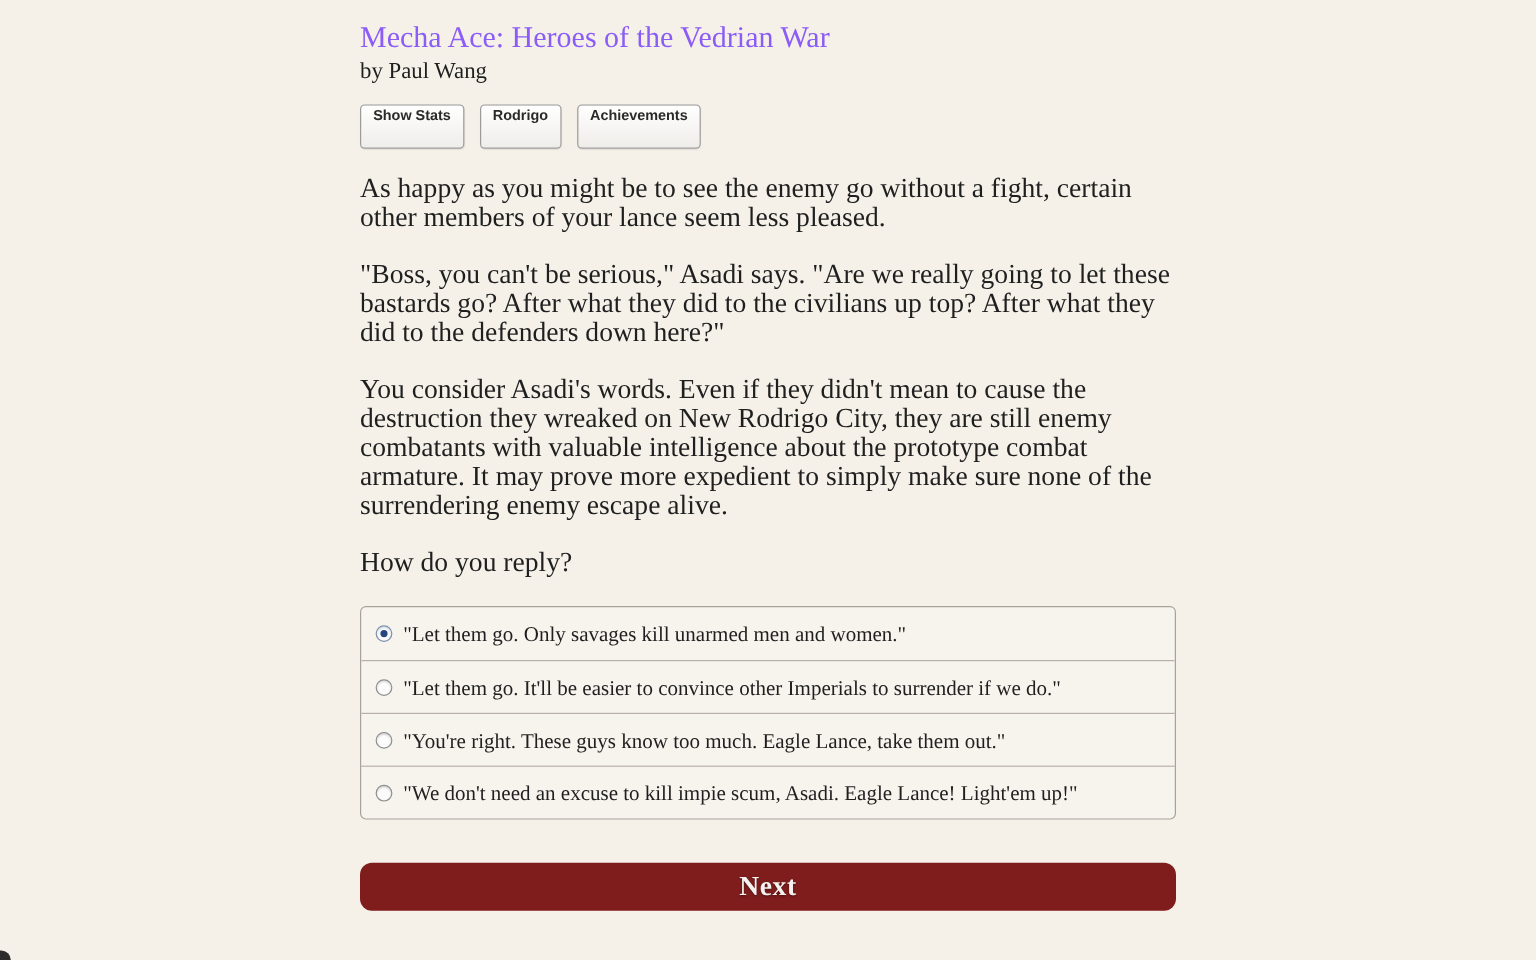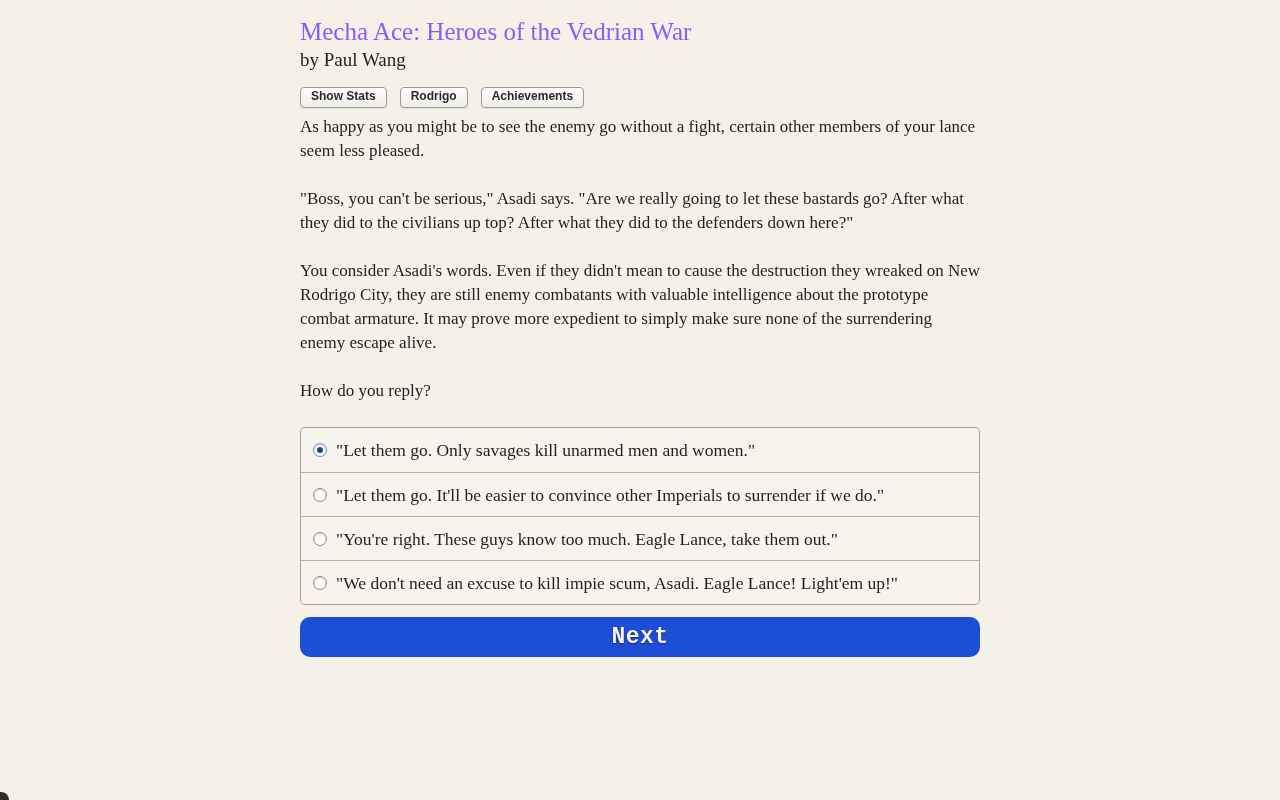--- a/index.html
+++ b/index.html
@@ -34,28 +34,28 @@
     gap: 13px;
   }
   .toolbar-btn {
     font-family: "Liberation Sans", sans-serif;
     font-size: 12px;
     font-weight: 600;
     color: #2a2a2a;
     background: linear-gradient(#ffffff, #efedea);
     border: 1px solid #9b9b9b;
     border-radius: 4px;
-    padding: 2px 10px 4px 10px;
+    padding: 2px 10px 20px 10px;
     line-height: 13px;
     box-shadow: 0 1px 1px rgba(0,0,0,0.08);
     cursor: pointer;
   }
   .story {
-    margin-top: 7px;
-    font-size: 17px;
+    margin-top: 21px;
+    font-size: 23px;
     line-height: 24px;
   }
   .story p { margin: 0 0 24px 0; }
   .choices {
     border: 1px solid #a9a299;
     border-radius: 5px;
     background: #f7f4ee;
     margin-top: 4px;
     overflow: hidden;
   }
@@ -84,28 +84,28 @@
     position: absolute;
     left: 3px; top: 3px;
     width: 6px; height: 6px;
     border-radius: 50%;
     background: #26477e;
   }
   .radio.checked .dot { display: block; }
   .choice-label { font-size: 17.5px; line-height: 22px; }
   .next-btn {
     display: block;
-    margin-top: 12px;
+    margin-top: 36px;
     width: 100%;
     height: 40px;
-    background: #1d4ed8;
+    background: #7f1d1d;
     border: none;
     border-radius: 10px;
     color: #f4f2ef;
-    font-family: Liberation Mono, monospace;
+    font-family: Liberation Serif, serif;
     font-weight: bold;
     font-size: 23px;
     letter-spacing: 0.5px;
     text-shadow: 0 1px 2px rgba(0,0,0,0.45);
     cursor: pointer;
   }
   .corner-artifact {
     position: absolute;
     left: 0; bottom: 0;
     width: 9px; height: 8px;

